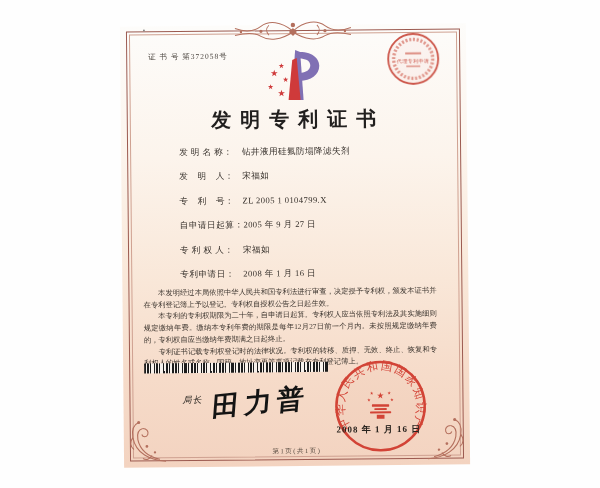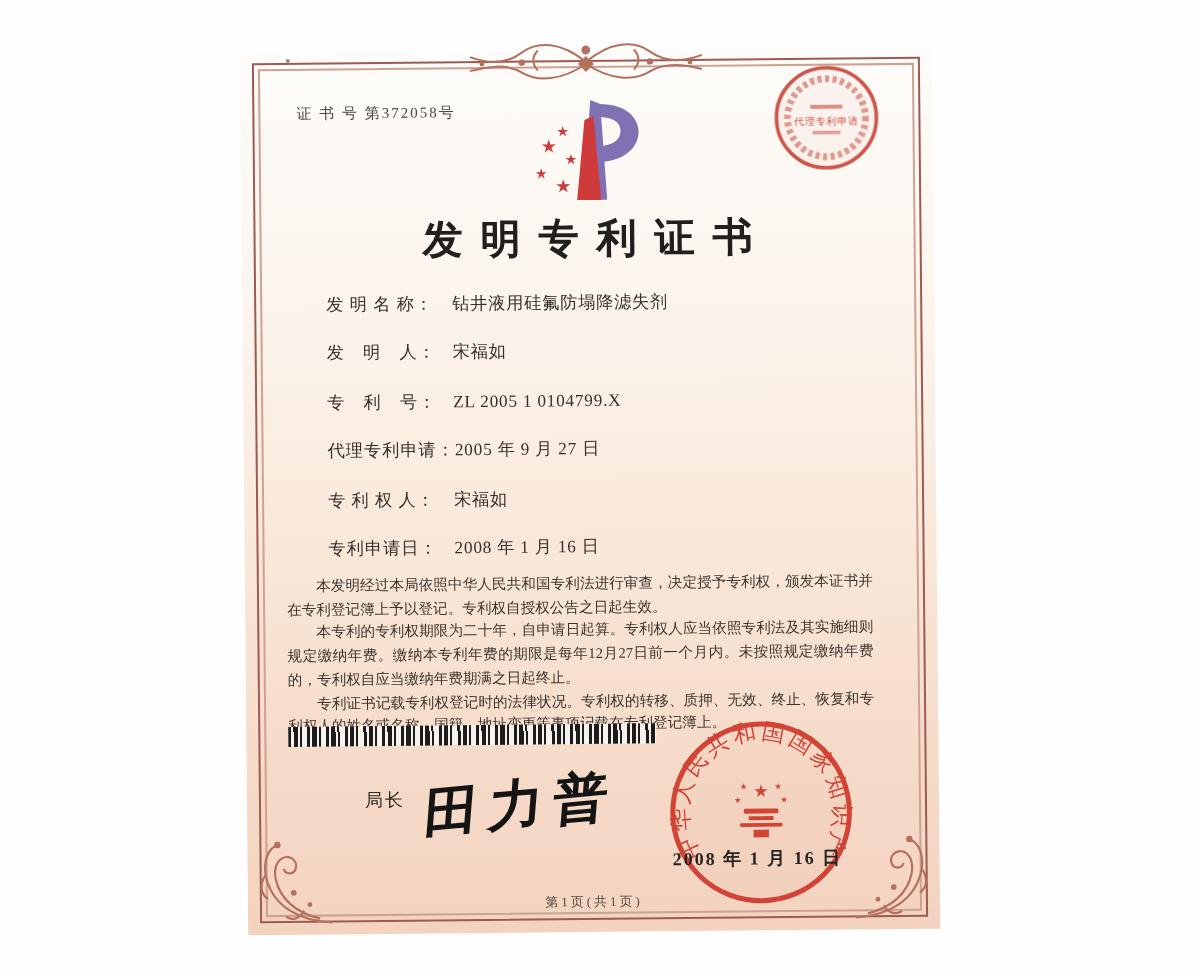--- a/index.html
+++ b/index.html
@@ -25,36 +25,36 @@
   .logo{position:absolute;left:135px;top:13px;width:64px;height:64px;}
   .stamp{
     position:absolute;left:258px;top:1px;width:56px;height:56px;filter:blur(0.3px);opacity:.92;
   }
   .title{
     position:absolute;left:0;top:75px;width:100%;text-align:center;
     font-size:20px;font-weight:700;color:#211f1e;letter-spacing:9px;text-indent:9px;
   }
   .fields{position:absolute;left:35px;top:115px;right:20px;}
   .field-row{height:24.4px;font-size:8.6px;color:#36302b;white-space:nowrap;}
-  .field-label{display:inline-block;min-width:63px;letter-spacing:.5px;}
+  .field-label{display:inline-block;min-width:63px;letter-spacing:.5px;margin-left:16px;}
   .field-value{letter-spacing:.4px;}
   .body-text{
     position:absolute;left:14px;top:255px;width:293px;
     font-size:7.3px;line-height:11.7px;color:#3b342e;text-align:justify;
   }
   .body-text p{margin:0;text-indent:2em;}
   .barcode{
     position:absolute;left:14px;top:331px;width:184px;height:10px;
     background:repeating-linear-gradient(90deg,
       #1c1c1c 0 1.5px,#f8f2ec 1.5px 2.6px,
       #1c1c1c 2.6px 4.8px,#f8f2ec 4.8px 5.8px,
       #1c1c1c 5.8px 6.8px,#f8f2ec 6.8px 9.4px);
   }
   .director{position:absolute;left:52px;top:358px;display:flex;align-items:flex-end;}
-  .director-label{font-size:9px;color:#2c2823;padding-bottom:10px;letter-spacing:1px;}
+  .director-label{font-size:9px;color:#2c2823;padding-bottom:10px;letter-spacing:1px;font-style:italic;}
   .signature{
     font-size:27px;color:#141414;font-weight:700;margin-left:10px;
     transform:skewX(-10deg) rotate(-5deg);letter-spacing:5px;line-height:1;
     font-family:"Liberation Serif",serif;
   }
   .seal{position:absolute;left:202px;top:328px;width:96px;height:96px;opacity:.93;}
   .seal-date{
     position:absolute;left:194px;top:393px;width:108px;text-align:center;
     font-size:9px;color:#2a241f;letter-spacing:1px;font-weight:600;
   }
@@ -154,21 +154,21 @@
       <div class="field-row">
         <span class="field-label">发 明 名 称：</span><span class="field-value">钻井液用硅氟防塌降滤失剂</span>
       </div>
       <div class="field-row">
         <span class="field-label">发　明　人：</span><span class="field-value">宋福如</span>
       </div>
       <div class="field-row">
         <span class="field-label">专　利　号：</span><span class="field-value">ZL 2005 1 0104799.X</span>
       </div>
       <div class="field-row">
-        <span class="field-label">代理专利申请：</span><span class="field-value">2005 年 9 月 27 日</span>
+        <span class="field-label">自申请日起算：</span><span class="field-value">2005 年 9 月 27 日</span>
       </div>
       <div class="field-row">
         <span class="field-label">专 利 权 人：</span><span class="field-value">宋福如</span>
       </div>
       <div class="field-row">
         <span class="field-label">专利申请日：</span><span class="field-value">2008 年 1 月 16 日</span>
       </div>
     </div>
 
     <div class="body-text">

